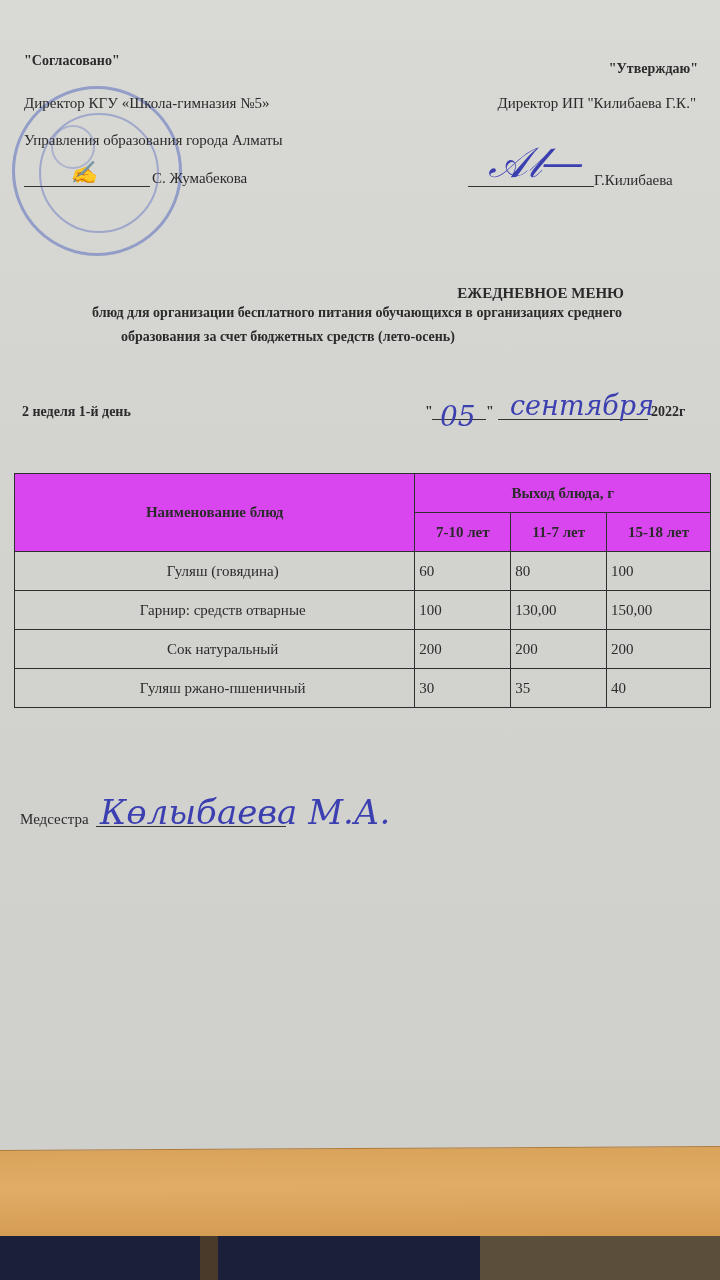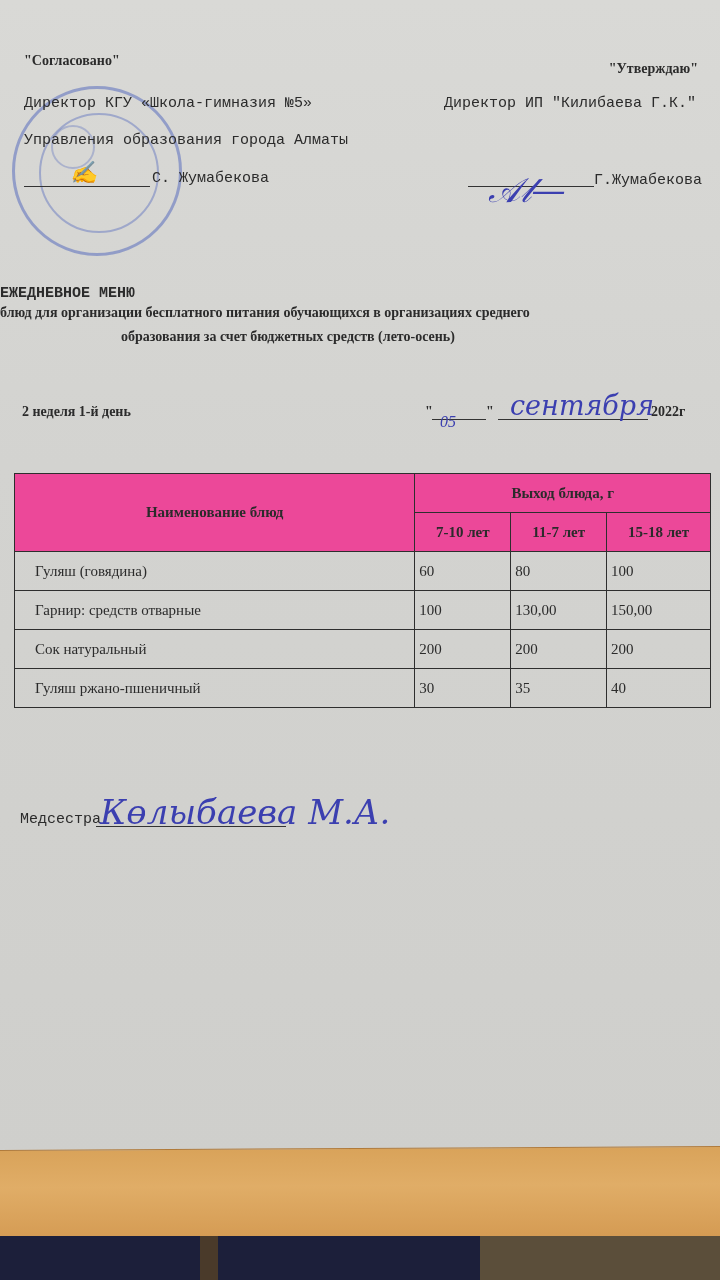--- a/index.html
+++ b/index.html
@@ -22,21 +22,21 @@
   .floor {
     position: absolute; left: 0; top: 1236px; width: 720px; height: 44px;
     background: #1c1f3a;
   }
   .floor .chair { position:absolute; left:480px; top:0; width:240px; height:44px; background:#5b4e3a; }
   .floor .leg { position:absolute; left:200px; top:0; width:18px; height:44px; background:#4a3a2a; }
 
   .abs { position: absolute; white-space: nowrap; }
   .b { font-weight: bold; }
   .f14 { font-size: 14px; }
-  .f15 { font-size: 15px; font-family: Liberation Mono, monospace; }
+  .f15 { font-size: 15px; }
 
   .stamp {
     position: absolute; left: 12px; top: 86px; width: 170px; height: 170px;
     border-radius: 50%; border: 3px solid rgba(90,110,190,0.55);
     box-sizing: border-box;
   }
   .stamp .inner {
     position: absolute; left: 24px; top: 24px; width: 116px; height: 116px;
     border-radius: 50%; border: 2px solid rgba(90,110,190,0.45);
   }
@@ -47,23 +47,23 @@
   .sig-line { position:absolute; height:1px; background:#333; }
   .hand { color: #3b3fb0; font-family: "DejaVu Serif", serif; font-style: italic; }
 
   table.menu {
     position: absolute; left: 14px; top: 473px; width: 697px;
     border-collapse: collapse; font-size: 15px;
   }
   table.menu td, table.menu th {
     border: 1.5px solid #2e2e2e; padding: 0 4px; height: 38px;
   }
-  table.menu th { background: #ec4899; font-weight: bold; text-align: center; }
+  table.menu th { background: #d946ef; font-weight: bold; text-align: center; }
   table.menu td { text-align: left; }
-  table.menu td.name { text-align: left; padding-left: 20px; }
+  table.menu td.name { text-align: center; padding-left: 20px; }
 </style>
 </head>
 <body>
 
 <div class="paper"></div>
 <div class="wood"></div>
 <div class="floor">
     <div class="leg"></div>
     <div class="chair"></div>
   </div>
@@ -76,31 +76,31 @@
 <div class="abs b f14" style="left:24px;top:53px;">"Согласовано"</div>
 <div class="abs f15" style="left:24px;top:95px;">Директор КГУ «Школа-гимназия №5»</div>
 <div class="abs f15" style="left:24px;top:132px;">Управления образования города Алматы</div>
 <div class="sig-line" style="left:24px;top:186px;width:126px;"></div>
 <div class="abs hand" style="left:70px;top:160px;font-size:22px;">✍</div>
 <div class="abs f15" style="left:152px;top:170px;">С. Жумабекова</div>
 
 <div class="abs b f14" style="right:22px;top:61px;">"Утверждаю"</div>
 <div class="abs f15" style="right:24px;top:95px;">Директор ИП "Килибаева Г.К."</div>
 <div class="sig-line" style="left:468px;top:186px;width:126px;"></div>
-<div class="abs hand" style="left:488px;top:138px;font-size:34px;margin-top:32px;">𝒜𝓁—</div>
-<div class="abs f15" style="left:594px;top:172px;">Г.Жумабекова</div>
+<div class="abs hand" style="left:488px;top:138px;font-size:42px;">𝒜𝓁—</div>
+<div class="abs f15" style="left:594px;top:172px;">Г.Килибаева</div>
 
-<div class="abs b f15" style="left:0;width:624px;text-align:left;top:285px;">ЕЖЕДНЕВНОЕ МЕНЮ</div>
-<div class="abs b f14" style="left:0;width:714px;top:305px;">блюд для организации бесплатного питания обучающихся   в организациях среднего</div>
+<div class="abs b f15" style="left:0;width:624px;text-align:right;top:285px;">ЕЖЕДНЕВНОЕ МЕНЮ</div>
+<div class="abs b f14" style="left:0;width:714px;text-align:center;top:305px;">блюд для организации бесплатного питания обучающихся   в организациях среднего</div>
 <div class="abs b f14" style="left:0;width:576px;text-align:center;top:329px;">образования за счет бюджетных средств (лето-осень)</div>
 
 <div class="abs b f14" style="left:22px;top:404px;">2 неделя 1-й день</div>
 <div class="abs b f14" style="left:425px;top:404px;">"</div>
 <div class="sig-line" style="left:432px;top:419px;width:54px;"></div>
-<div class="abs hand" style="left:440px;top:413px;font-size:16px;font-family:Liberation Serif, serif;">05</div>
+<div class="abs hand" style="left:440px;top:400px;font-size:28px;">05</div>
 <div class="abs b f14" style="left:486px;top:404px;">"</div>
 <div class="sig-line" style="left:498px;top:419px;width:150px;"></div>
 <div class="abs hand" style="left:510px;top:390px;font-size:27px;">сентября</div>
 <div class="abs b f14" style="left:651px;top:404px;">2022г</div>
 
 <table class="menu">
   <colgroup>
       <col style="width:401px">
       <col style="width:96px">
       <col style="width:96px">

